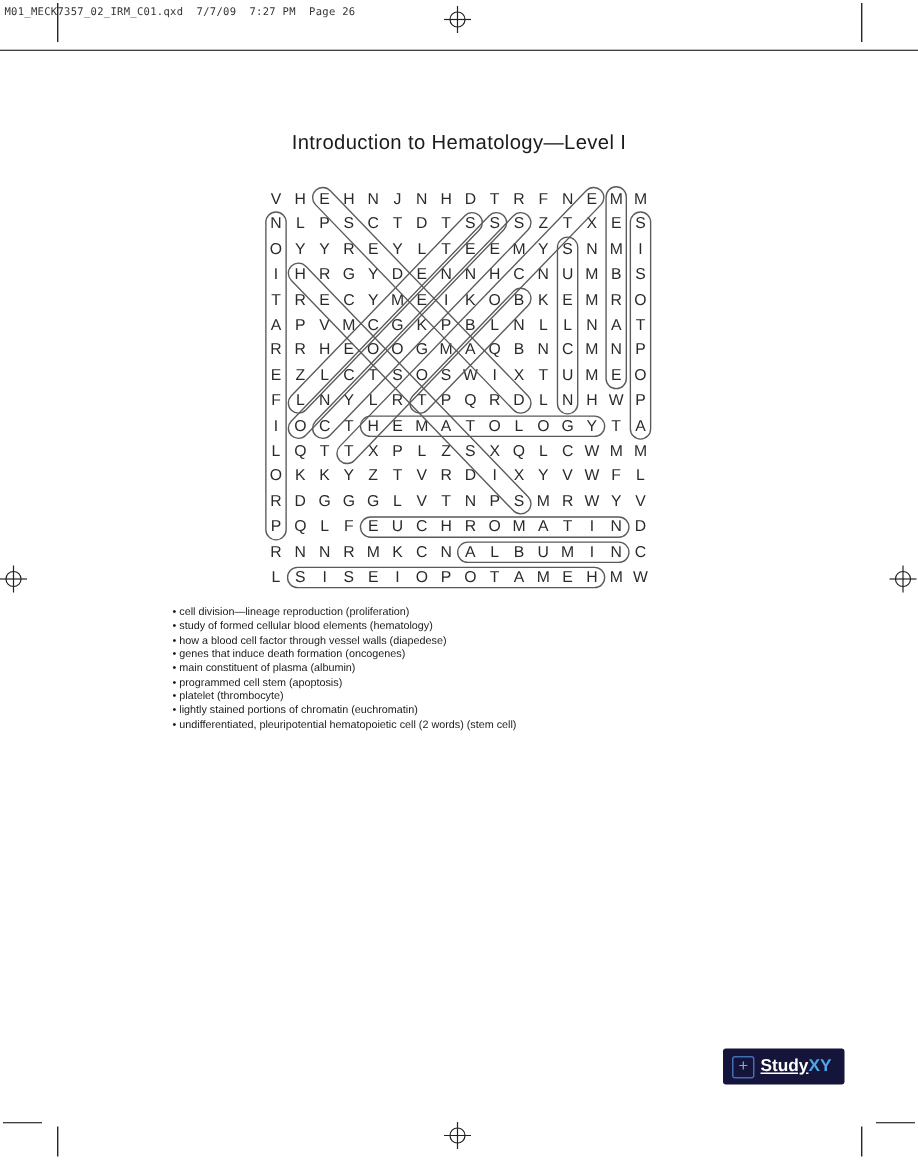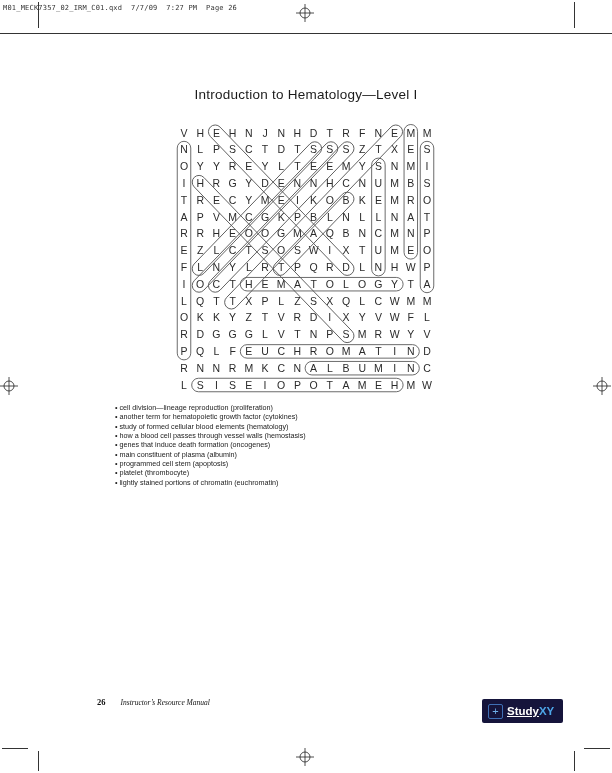--- a/index.html
+++ b/index.html
@@ -351,34 +351,30 @@
       <rect x="163.14647837387173" y="210.25000000000003" width="203.70704325225657" height="13.5" rx="6.75" ry="6.75" transform="rotate(-46.04162667600999 265 217.00000000000003)" fill="none" stroke="#5a5a5a" stroke-width="0.9"></rect>
       <rect x="305.1" y="361.45000000000005" width="114.19999999999993" height="13.5" rx="6.75" ry="6.75" transform="rotate(0 362.2 368.20000000000005)" fill="none" stroke="#5a5a5a" stroke-width="0.9"></rect>
       <rect x="351.29999999999995" y="210.25000000000003" width="151.40000000000003" height="13.5" rx="6.75" ry="6.75" transform="rotate(-90 427 217.00000000000003)" fill="none" stroke="#5a5a5a" stroke-width="0.9"></rect>
       <rect x="188.40809796733964" y="210.25" width="250.38380406532073" height="13.5" rx="6.75" ry="6.75" transform="rotate(-46.04162667600997 313.6 217)" fill="none" stroke="#5a5a5a" stroke-width="0.9"></rect>
       <rect x="240.29999999999998" y="344.65" width="178.99999999999994" height="13.5" rx="6.75" ry="6.75" transform="rotate(0 329.79999999999995 351.4)" fill="none" stroke="#5a5a5a" stroke-width="0.9"></rect>
       <rect x="166.71566857713773" y="201.85" width="180.3686628457245" height="13.5" rx="6.75" ry="6.75" transform="rotate(133.95837332399003 256.9 208.6)" fill="none" stroke="#5a5a5a" stroke-width="0.9"></rect>
     </svg>
 
   <div id="clue-list">
       <div class="clue">• cell division—lineage reproduction (proliferation)</div>
-      <div class="clue">• another term for hematopoietic growth factor (cytokines)</div>
       <div class="clue">• study of formed cellular blood elements (hematology)</div>
-      <div class="clue">• how a blood cell passes through vessel walls (hemostasis)</div>
+      <div class="clue">• how a blood cell factor through vessel walls (diapedese)</div>
       <div class="clue">• genes that induce death formation (oncogenes)</div>
       <div class="clue">• main constituent of plasma (albumin)</div>
       <div class="clue">• programmed cell stem (apoptosis)</div>
       <div class="clue">• platelet (thrombocyte)</div>
       <div class="clue">• lightly stained portions of chromatin (euchromatin)</div>
+      <div class="clue">• undifferentiated, pleuripotential hematopoietic cell (2 words) (stem cell)</div>
     </div>
 
-  <div id="footer">
-    <span id="page-num">26</span>
-    <span id="manual-title">Instructor’s Resource Manual</span>
-  </div>
 
   <div id="logo" style="background: rgb(21, 20, 59);">
     <span id="logo-plus-box">+</span>
     <span id="logo-text">
       <span id="logo-study">Study</span><span id="logo-xy" style="color: rgb(77, 166, 232);">XY</span>
     </span>
   </div>
 
 </div>
 

